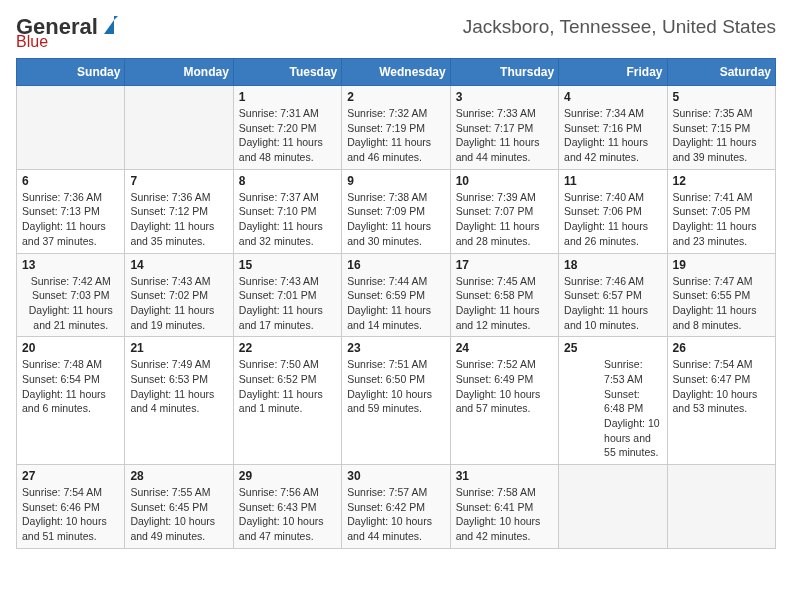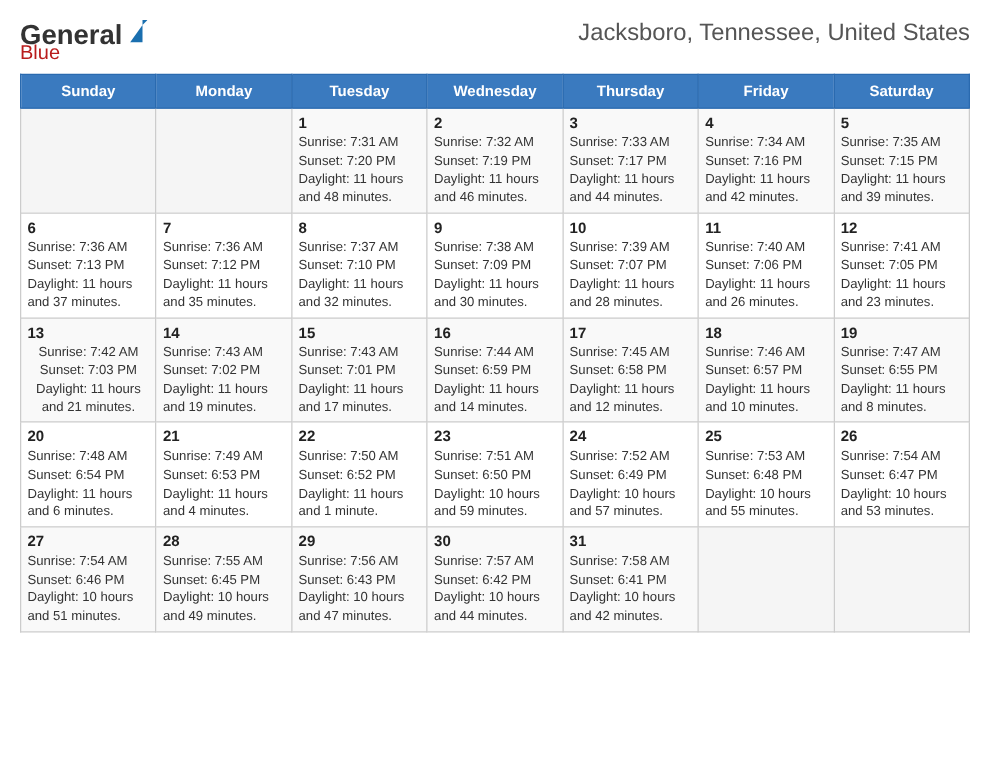--- a/index.html
+++ b/index.html
@@ -48,21 +48,21 @@
     table {
       width: 100%;
       border-collapse: collapse;
       font-size: 11px;
     }
     thead tr th {
       background-color: #3a7abf;
       color: #fff;
       font-weight: bold;
       padding: 6px 4px;
-      text-align: center;
+      text-align: right;
       border: 1px solid #2a6aaf;
       font-size: 12px;
     }
     tbody tr td {
       border: 1px solid #ccc;
       padding: 4px 5px;
       vertical-align: top;
       width: calc(100% / 7);
       height: 70px;
       background: #fff;
@@ -269,21 +269,21 @@
 Daylight: 10 hours and 59 minutes.</div>
         </td>
         <td>
           <span class="day-num">24</span>
           <div class="day-info" style="white-space: pre-line;">Sunrise: 7:52 AM
 Sunset: 6:49 PM
 Daylight: 10 hours and 57 minutes.</div>
         </td>
         <td>
           <span class="day-num">25</span>
-          <div class="day-info" style="white-space: pre-line;">Sunrise: 7:53 AM
+          <div class="day-info" style="white-space: pre-line; margin-left: 40px;">Sunrise: 7:53 AM
 Sunset: 6:48 PM
 Daylight: 10 hours and 55 minutes.</div>
         </td>
         <td>
           <span class="day-num">26</span>
           <div class="day-info" style="white-space: pre-line;">Sunrise: 7:54 AM
 Sunset: 6:47 PM
 Daylight: 10 hours and 53 minutes.</div>
         </td>
       </tr>

